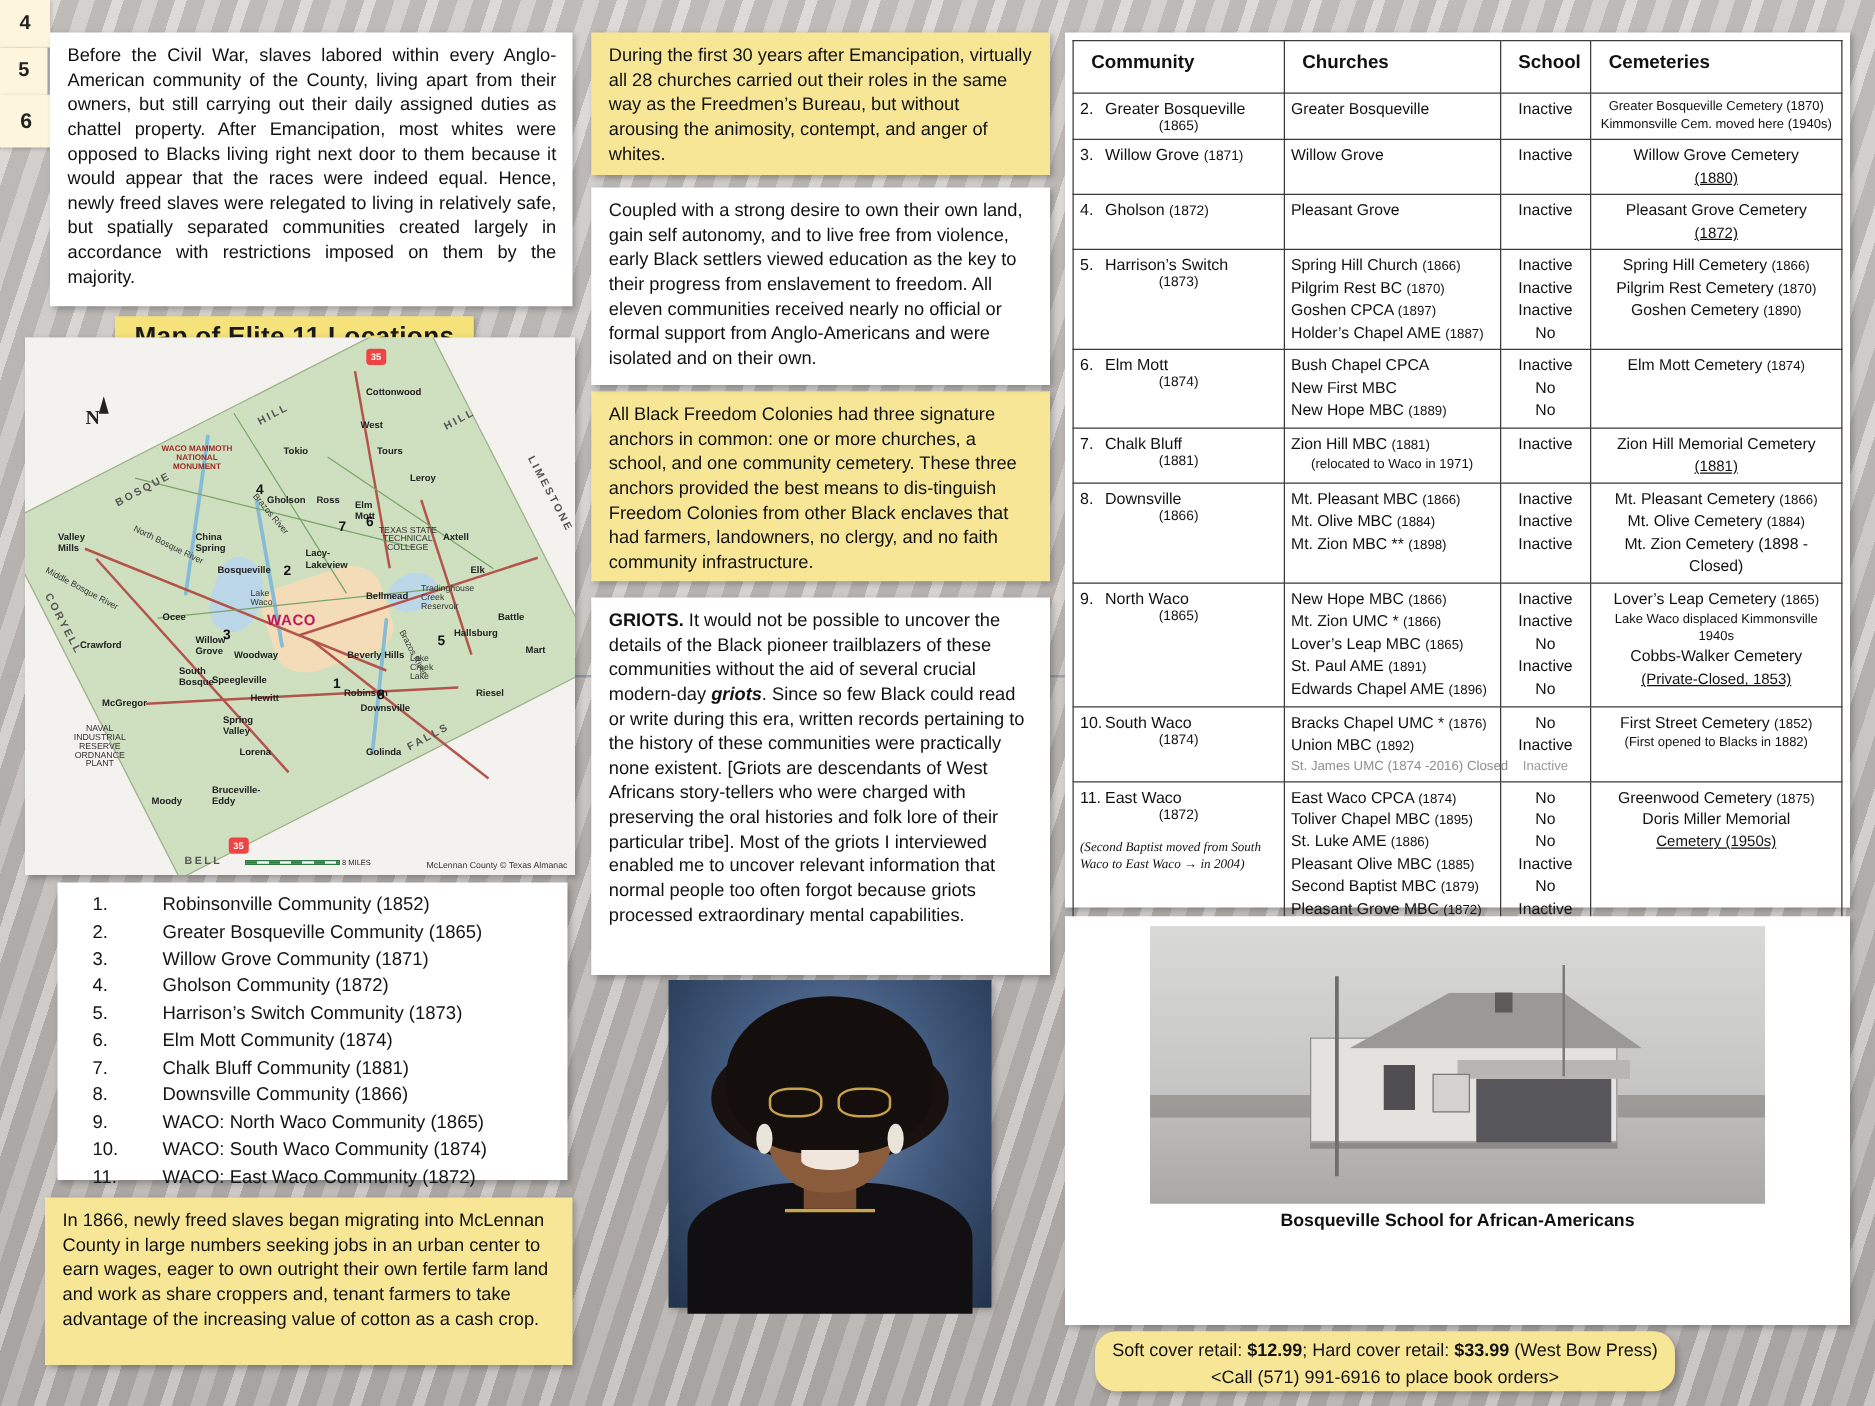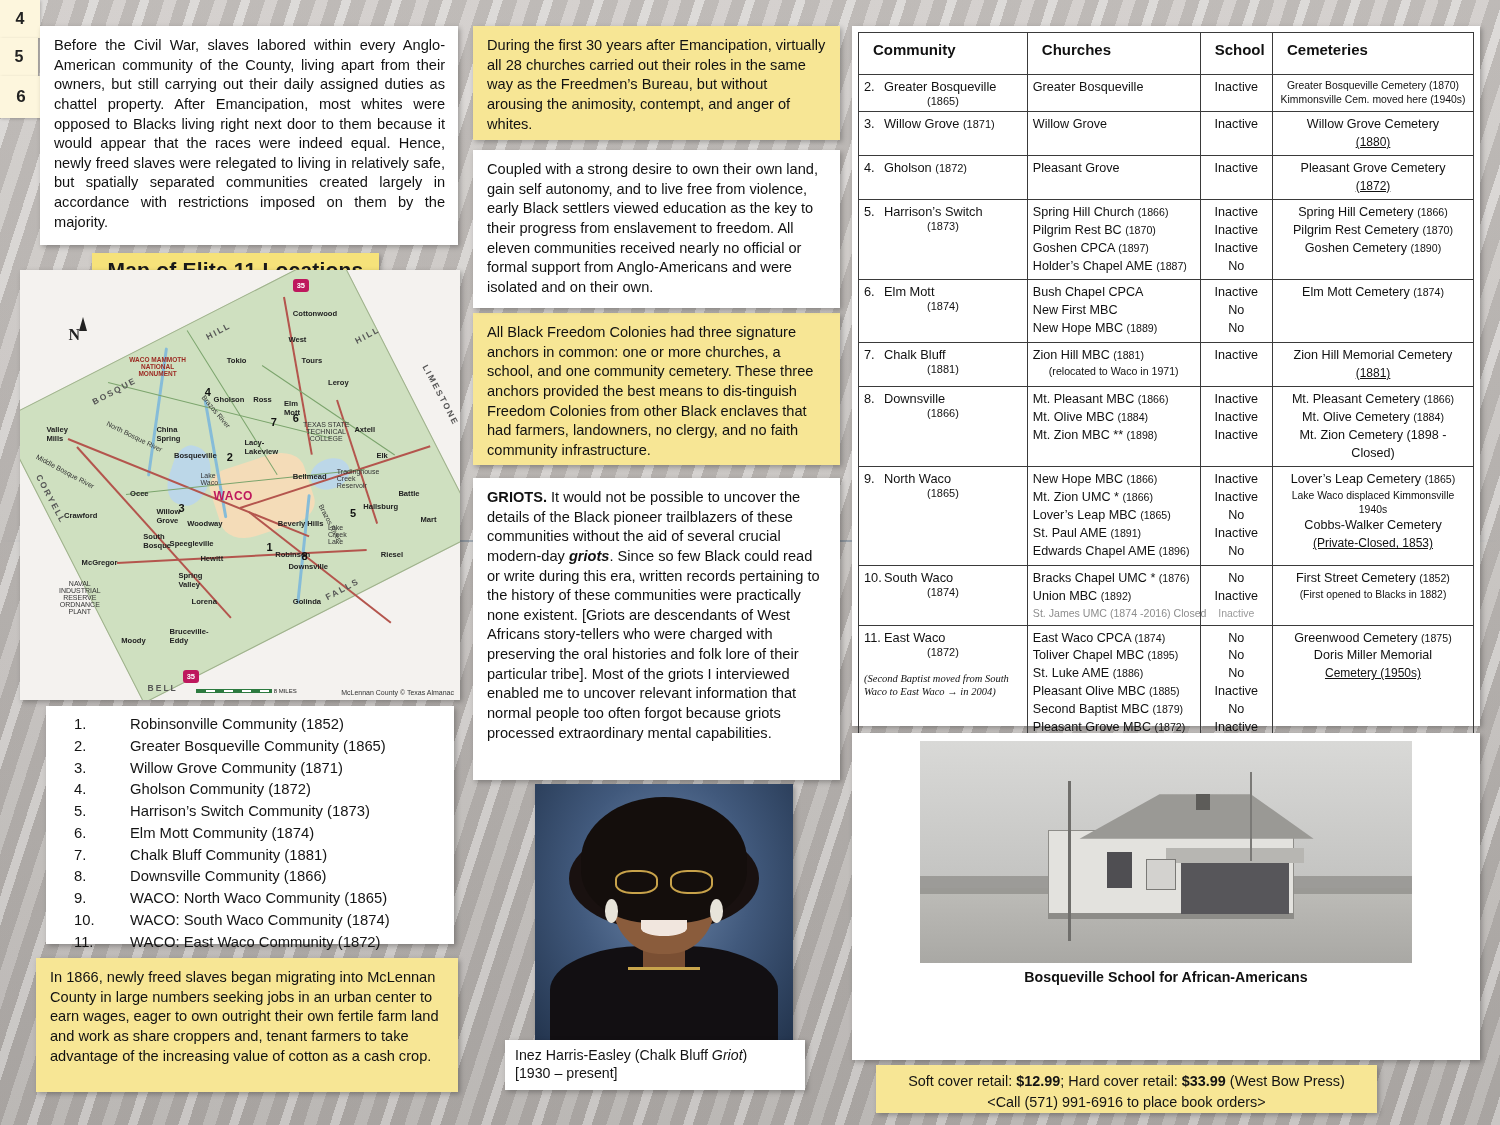--- a/index.html
+++ b/index.html
@@ -174,21 +174,21 @@
   #school-cap-title {
     position:absolute; left:0; right:0; top:236px; text-align:center;
     font-size: 14.2px; font-weight:bold; color:#111;
   }
   #school-cap-body {
     position:absolute; left: 8px; right: 8px; top: 255px;
     text-align:center; font-size: 13.6px; line-height:1.42;
     font-style: italic; font-weight: bold; color:#111;
     font-family:"Liberation Serif", serif;
   }
-  #price-bar { left: 876px; top: 1065px; width: 501px; height: 48px; }
+  #price-bar { left: 876px; top: 1065px; width: 464px; height: 48px; border-radius: 17px; }
   #price-bar .line {
     text-align:center; font-size: 14.4px; color:#131313; line-height:1.45;
   }
   #price-bar .line:first-child { padding-top:6px; }
   #price-bar b { font-weight:bold; }
   #pg6 {
     left: 1408px; top: 1063px; width: 42px; height: 42px;
     background:#fdf6dd; display:flex; align-items:center; justify-content:center;
     font-size:17px; font-weight:bold; color:#222; box-shadow:1px 1px 3px rgba(0,0,0,.2);
   }
@@ -204,21 +204,21 @@
   .mp-city{position:absolute;left:44%;top:44%;width:22%;height:17%;background:#f4dcb8;border-radius:22% 30% 26% 30%;transform:rotate(-18deg);}
   .mp-lake{position:absolute;left:34%;top:41%;width:9%;height:14%;background:#bcd7e8;border-radius:40% 60% 50% 45%;transform:rotate(18deg);}
   .mp-lake2{position:absolute;left:66%;top:44%;width:9%;height:7%;background:#bcd7e8;border-radius:50%;transform:rotate(-20deg);}
   .mp-riv{position:absolute;background:#86bcd8;}
   .mp-rd{position:absolute;background:#b4554d;height:2px;transform-origin:left center;}
   .mp-grn{position:absolute;background:#7ba46c;height:1.3px;transform-origin:left center;}
   .mp-lbl{position:absolute;font-size:7px;color:#333;white-space:nowrap;}
   .mp-city-lbl{position:absolute;font-size:7.6px;color:#222;white-space:nowrap;font-weight:600;}
   .mp-cty{position:absolute;font-size:8.5px;color:#555;letter-spacing:2px;font-weight:600;}
   .mp-num{position:absolute;font-size:11px;font-weight:bold;color:#111;}
-  .mp-shield{position:absolute;width:16px;height:13px;background:#be185d;color:#fff;font-size:7.5px;
+  .mp-shield{position:absolute;width:16px;height:13px;background:#ef4444;color:#fff;font-size:7.5px;
     display:flex;align-items:center;justify-content:center;border-radius:3px;font-weight:bold;}
   .mp-waco{position:absolute;font-size:12px;font-weight:bold;color:#be185d;letter-spacing:.5px;}
   .mp-credit{position:absolute;right:6px;bottom:4px;font-size:7px;color:#333;}
   .mp-scale{position:absolute;left:40%;bottom:6px;font-size:6px;color:#222;}
   .mp-scale .bar{display:inline-block;width:76px;height:4px;background:repeating-linear-gradient(90deg,#2c7a3f 0 9px,#fff 9px 18px);vertical-align:middle;border:1px solid #2c7a3f;}
   .mp-red{position:absolute;font-size:6.5px;color:#9c2a22;font-weight:bold;line-height:1.1;text-align:center;}
   .mp-n{position:absolute;font-size:16px;font-weight:bold;color:#222;font-family:"Liberation Serif",serif;}
 </style>
 </head>
 <body>
@@ -418,26 +418,20 @@
     <div class="pt-ear1"></div>
     <div class="pt-ear2"></div>
     <div class="pt-glass">
         <i></i>
         <i></i>
       </div>
     <div class="pt-smile"></div>
     <div class="pt-neck2"></div>
   </div>
 
-  <div class="card" id="portrait-cap">
-    <div class="cap">
-      <span>Inez Harris-Easley (Chalk Bluff </span><i>Griot</i><span>)</span><br>
-      <span>[1930 – present]</span>
-    </div>
-  </div>
 
   <div id="pg5">5</div>
 
   <div class="card" id="table-card">
     <table class="matrix">
       <colgroup>
           <col class="c1">
           <col class="c2">
           <col class="c3">
           <col class="c4">

